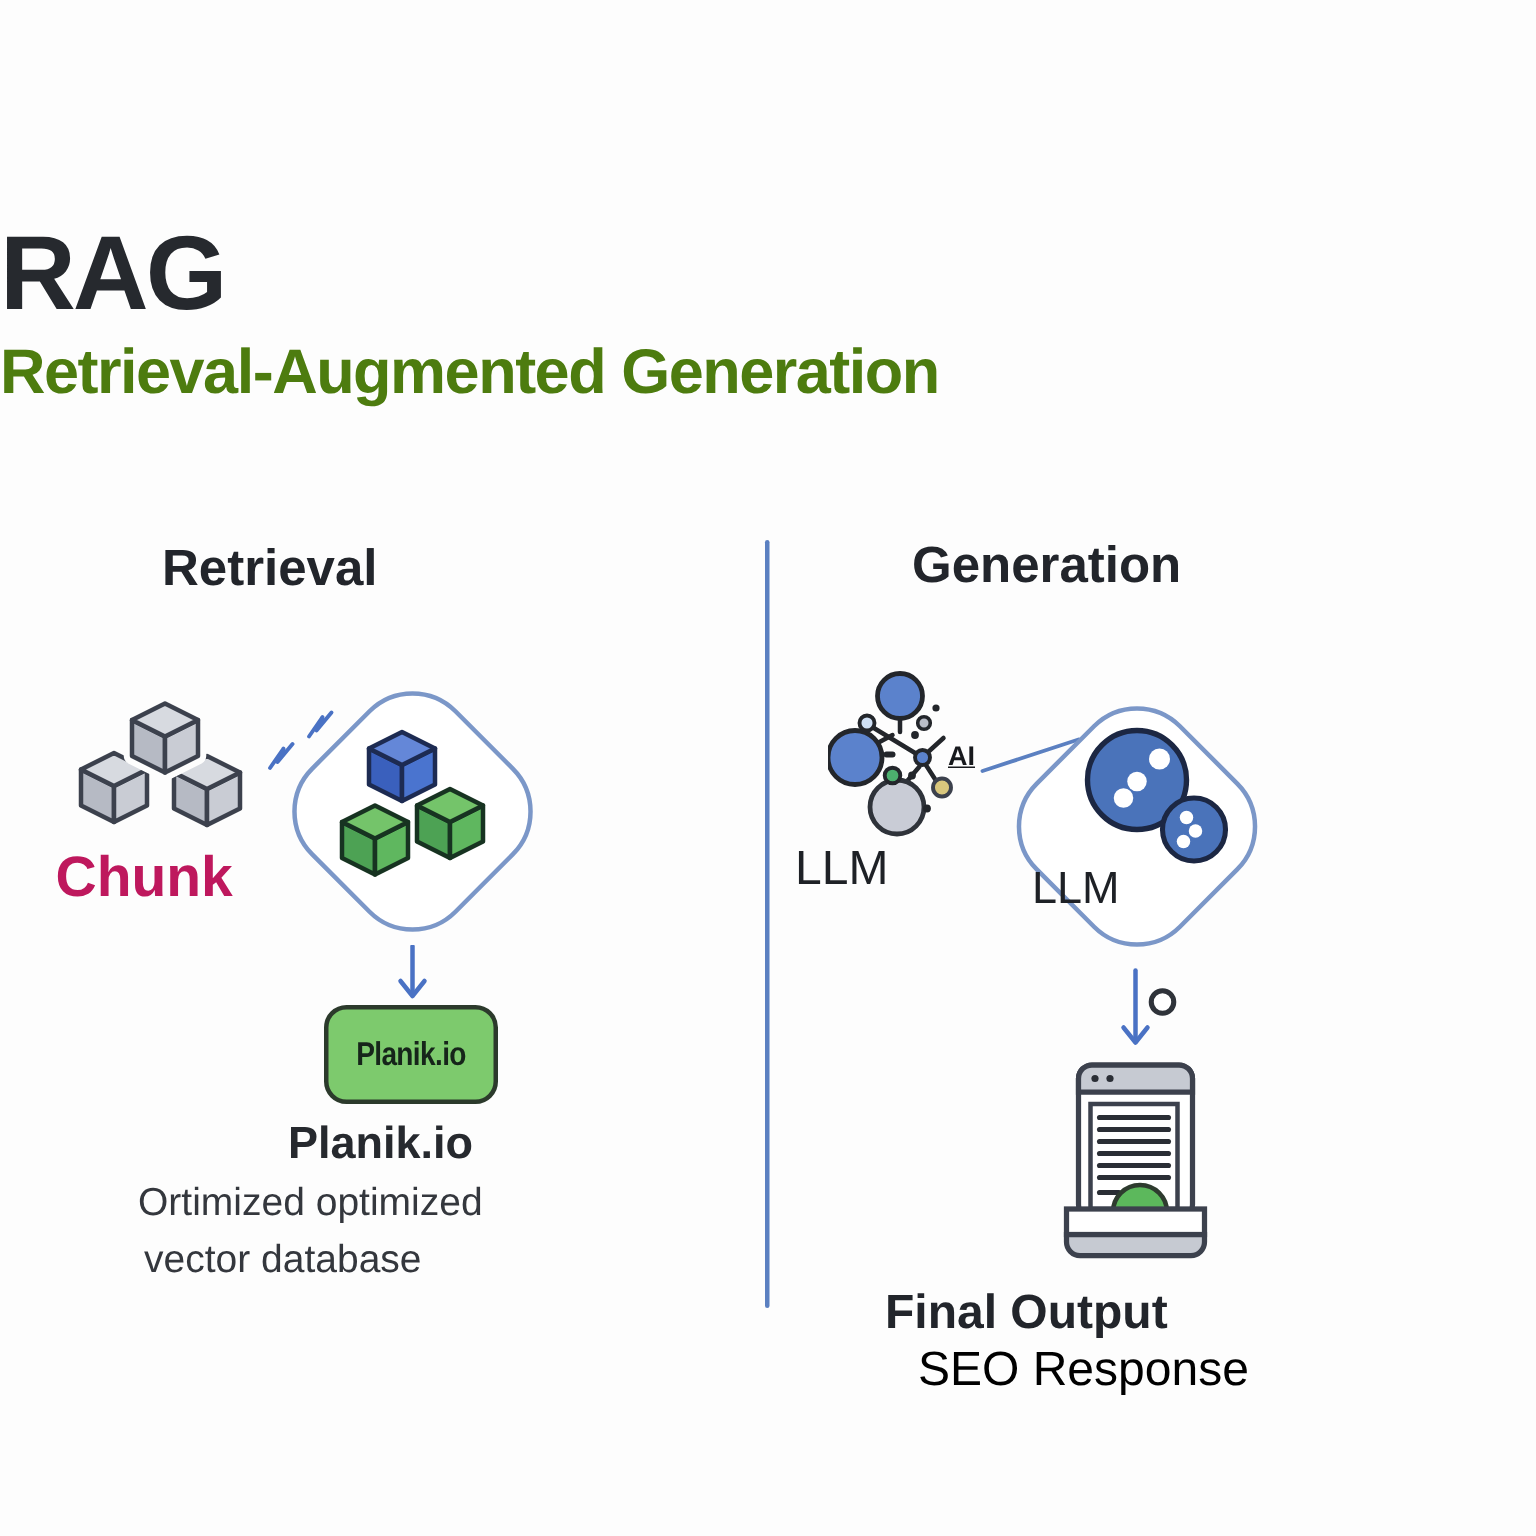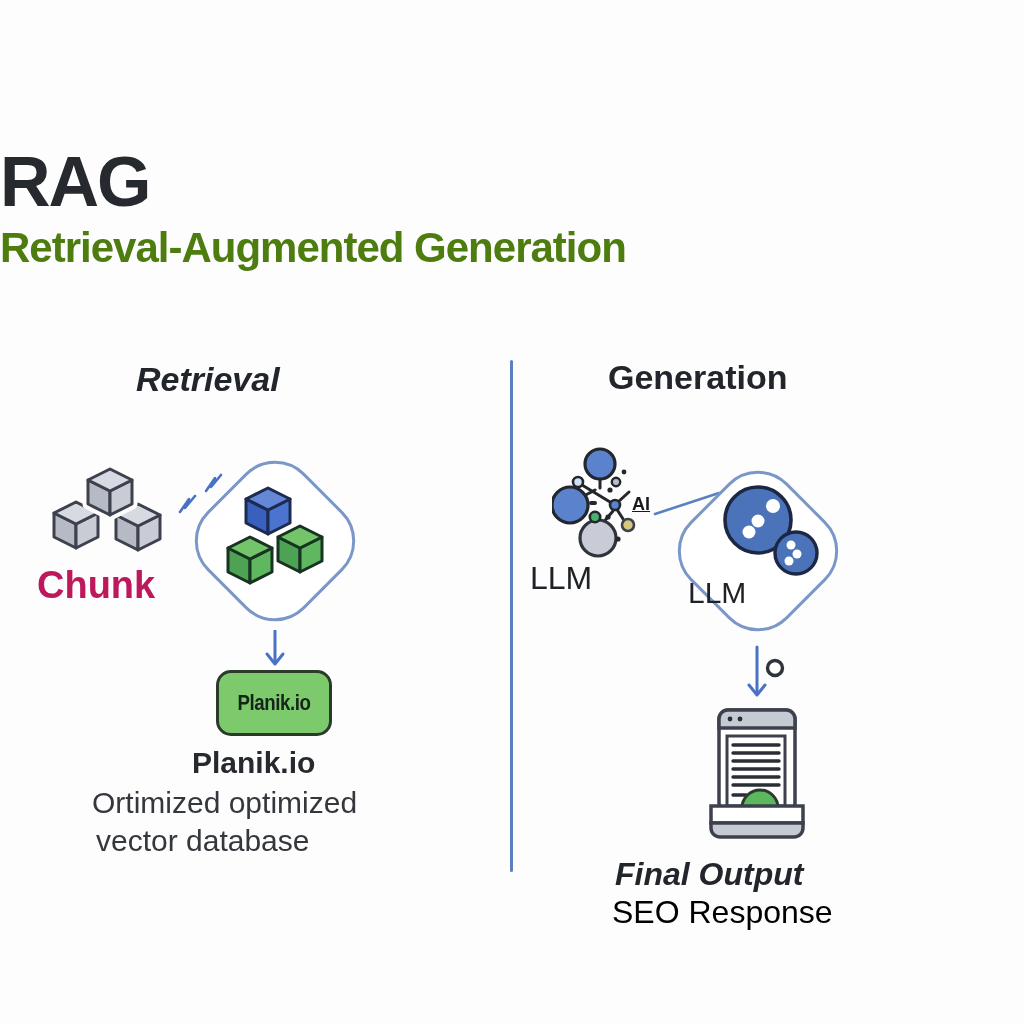--- a/index.html
+++ b/index.html
@@ -20,32 +20,32 @@
     transform:rotate(45deg);background:#ffffff;box-sizing:border-box;
   }
   .diamond-llm{font-size:30px;font-weight:500;color:#1e2126;}
   .divider{width:3px;background:#5b80c1;border-radius:2px;}
   .green-box{
     width:116px;height:66px;background:#7dca6d;border:3.5px solid #2c3a2c;border-radius:15px;
     display:flex;align-items:center;justify-content:center;box-sizing:border-box;
   }
   .green-box span{font-size:22px;font-weight:700;color:#16251a;transform:scaleX(.85);letter-spacing:-.5px;white-space:nowrap;}
   .db-name{font-size:30px;font-weight:600;color:#26292e;}
-  .db-desc{font-size:30px;font-weight:400;color:#34373d;}
+  .db-desc{font-size:26px;font-weight:400;color:#34373d;}
   .out-title{font-size:32px;font-weight:700;color:#22252b;}
   .out-sub{font-size:32px;font-weight:400;color:#000000;}
   svg{display:block;}
 </style>
 </head>
 <body>
 
 <div class="abs ctr title" style="left:0;top:142px;width:1024px;">RAG</div>
 <div class="abs ctr subtitle" style="left:0;top:224px;width:1024px;">Retrieval-Augmented Generation</div>
 
-<div class="abs ctr col-head" style="left:136px;top:360px;width:300px;font-style:italic;">Retrieval</div>
+<div class="abs ctr col-head" style="left:108px;top:360px;width:300px;">Retrieval</div>
 <div class="abs ctr col-head" style="left:608px;top:358px;width:300px;">Generation</div>
 
 <div class="abs divider" style="left:510px;top:360px;height:512px;"></div>
 
 <svg class="abs" style="left:50px;top:460px;" width="115" height="95" viewBox="0 0 115 95">
   <g stroke="#3c414d" stroke-width="3" stroke-linejoin="round">
 
     <polygon points="4,53 26,64 26,88 4,77" fill="#b6bac4"></polygon>
     <polygon points="48,53 26,64 26,88 48,77" fill="#c9ccd4"></polygon>
     <polygon points="26,42 48,53 26,64 4,53" fill="#d7dae0"></polygon>
@@ -183,14 +183,14 @@
     <line x1="30" y1="67" x2="76" y2="67"></line>
     <line x1="30" y1="75" x2="76" y2="75"></line>
     <line x1="30" y1="83" x2="76" y2="83"></line>
     <line x1="30" y1="93" x2="43" y2="93"></line>
   </g>
   <path d="M39,106 A18,18 0 0 1 75,106 Z" fill="#5cb85c" stroke="#2e3b2f" stroke-width="3"></path>
   <rect x="8" y="104" width="92" height="17" fill="#ffffff" stroke="#3c414d" stroke-width="3.5"></rect>
   <path d="M8,121 h92 v5 a9,9 0 0 1 -9,9 h-74 a9,9 0 0 1 -9,-9 z" fill="#c6cad2" stroke="#3c414d" stroke-width="3.5"></path>
 </svg>
 
-<div class="abs ctr out-title" style="left:615px;top:856px;width:300px;font-style:italic;">Final Output</div>
+<div class="abs ctr out-title" style="left:590px;top:856px;width:300px;">Final Output</div>
 <div class="abs ctr out-sub" style="left:612px;top:894px;width:300px;">SEO Response</div>
 
 </body></html>

